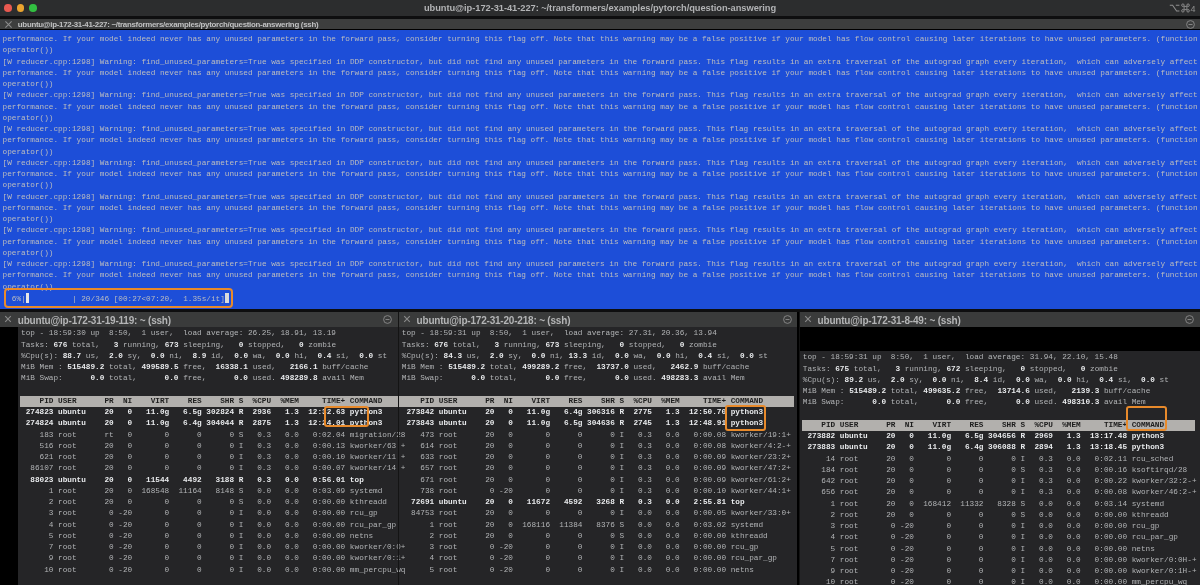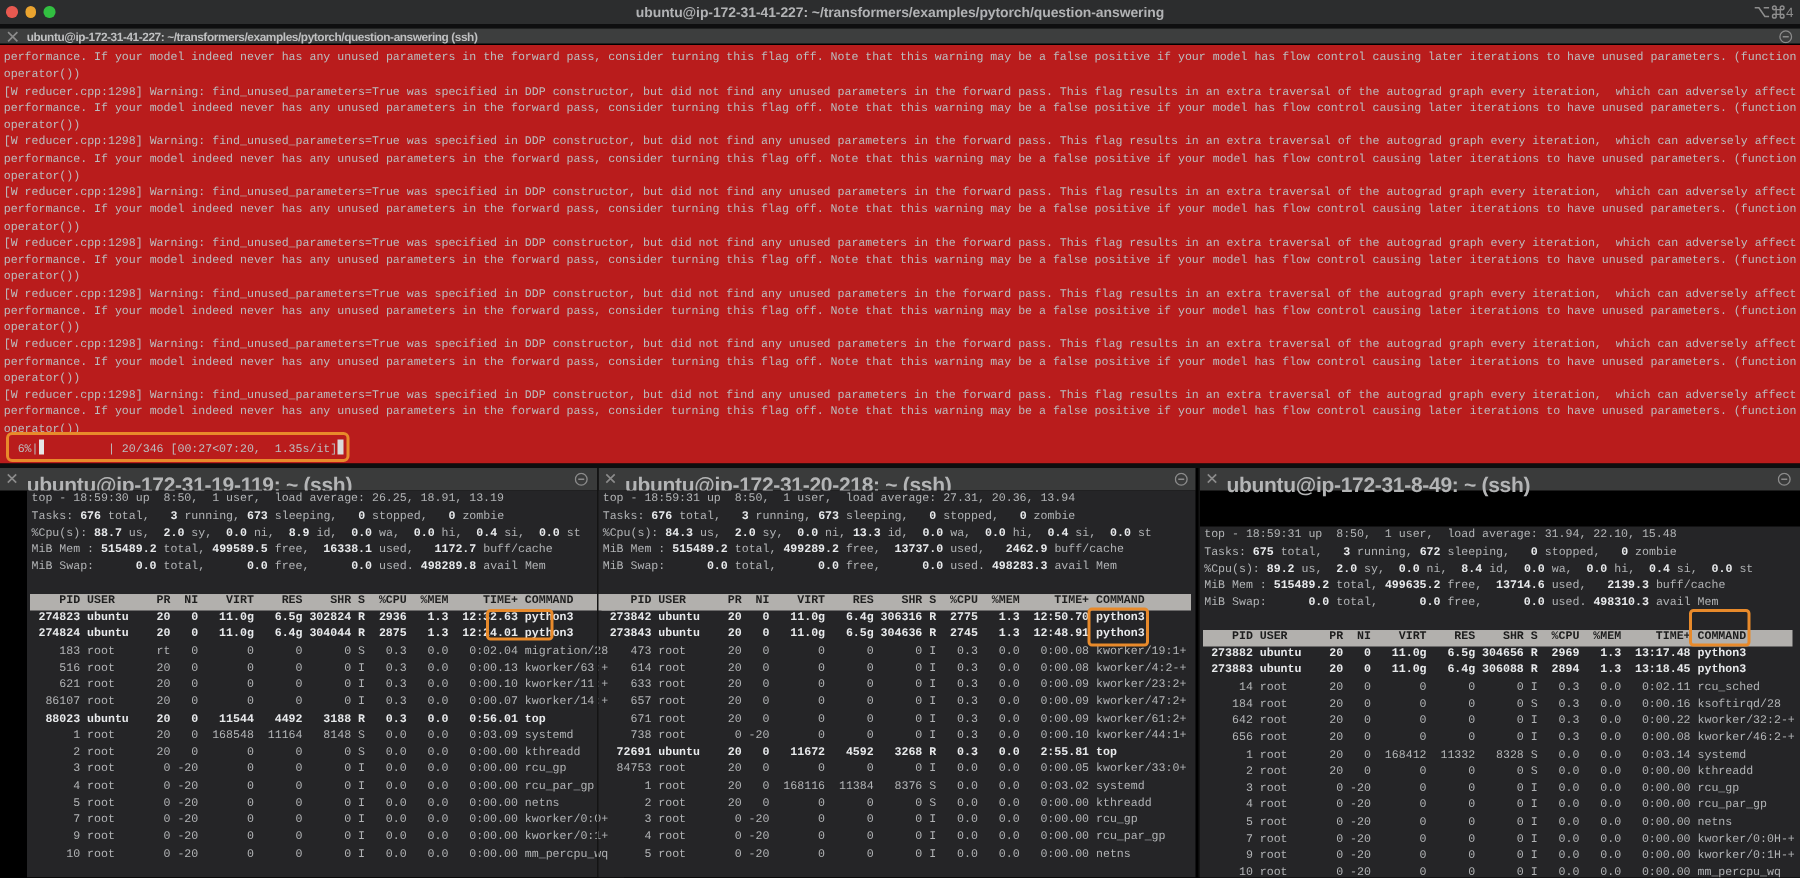--- a/index.html
+++ b/index.html
@@ -4,27 +4,27 @@
 body{width:1200px;height:585px;position:relative;overflow:hidden;font-family:"Liberation Sans",sans-serif;}
 .mono{font-family:"Liberation Mono",monospace;font-size:7.735px;line-height:11.25px;letter-spacing:0;}
 pre{margin:0;white-space:pre;}
 .winbar{position:absolute;left:0;top:0;width:1200px;height:16px;background:#2c2d2e;}
 .tl{position:absolute;border-radius:50%;width:7.6px;height:7.6px;top:4.4px;}
 .wtitle{position:absolute;top:2.6px;width:1200px;text-align:center;font-size:9.3px;font-weight:bold;color:#b2b3b5;letter-spacing:-0.05px;}
 .wshort{position:absolute;top:3px;right:4px;}
 .gap1{position:absolute;left:0;top:16px;width:1200px;height:2.8px;background:#0e0e0f;}
 .tbar{position:absolute;left:0;top:18.8px;width:1200px;height:10.7px;background:#3d3e3e;}
 .tbar .tt{position:absolute;left:17.8px;top:1.2px;font-size:7.9px;font-weight:bold;color:#c0c1c2;letter-spacing:-0.28px;}
-.toppane{position:absolute;left:0;top:29.5px;width:1200px;height:279.5px;background:#b91c1c;}
+.toppane{position:absolute;left:0;top:29.5px;width:1200px;height:279.5px;background:#1d4ed8;}
 .toppane pre{position:absolute;left:2.5px;top:4.5px;color:#bcbdbf;}
 .pf{display:inline-block;width:4.62px;height:10.6px;vertical-align:-2.4px;background:linear-gradient(to right,#e6e6e6 80%,rgba(0,0,0,0) 80%);}
 .cu{display:inline-block;width:4.1px;height:10.6px;vertical-align:-2.4px;background:#dadbdb;}
 .gap2{position:absolute;left:0;top:309px;width:1200px;height:2.5px;background:#0e0e0f;}
 .ptbar{position:absolute;top:311.5px;height:15px;background:#3a3b3b;}
-.ptbar .tt{position:absolute;left:17.8px;top:3.4px;font-size:14px;font-weight:bold;color:#b4b5b6;letter-spacing:-0.2px;}
+.ptbar .tt{position:absolute;left:17.8px;top:3.4px;font-size:10px;font-weight:bold;color:#b4b5b6;letter-spacing:-0.2px;}
 .pcontent{position:absolute;top:326.5px;height:258.5px;background:#252527;}
 .pcontent pre{position:absolute;left:3px;top:1.8px;z-index:2;color:#b2b4b6;}
 .pcontent b, .toppane b{color:#e8eaec;font-weight:bold;}
 .hd{color:#1d1d1d;font-weight:bold;}
 .hband{position:absolute;top:69.3px;height:11.25px;left:2px;background:#b2b0ad;z-index:1;}
 .sep{position:absolute;top:311.5px;width:1.3px;height:273.5px;background:#141414;z-index:5;}
 .obox{position:absolute;border:2.4px solid #e88a2b;z-index:9;}
 .xi{position:absolute;left:4px;}
 .xi svg,.mi svg{display:block;}
 .mi{position:absolute;}
@@ -104,21 +104,21 @@
         <circle cx="4.5" cy="4.5" r="3.9" fill="none" stroke="#8b8b8b" stroke-width="0.9"></circle>
         <path d="M2.5 4.5 H6.5" stroke="#8b8b8b" stroke-width="0.9"></path>
       </svg>
     </span>
 </div>
 <div class="pcontent" style="left:18px;width:397.5px;">
     <div class="hband" style="width:389.5px;"></div>
     <pre class="mono">top - 18:59:30 up  8:50,  1 user,  load average: 26.25, 18.91, 13.19
 Tasks: <b>676</b> total,   <b>3</b> running, <b>673</b> sleeping,   <b>0</b> stopped,   <b>0</b> zombie
 %Cpu(s): <b>88.7</b> us,  <b>2.0</b> sy,  <b>0.0</b> ni,  <b>8.9</b> id,  <b>0.0</b> wa,  <b>0.0</b> hi,  <b>0.4</b> si,  <b>0.0</b> st
-MiB Mem : <b>515489.2</b> total, <b>499589.5</b> free,  <b>16338.1</b> used,   <b>1172.7</b> buff/cache
+MiB Mem : <b>515489.2</b> total, <b>499589.5</b> free,  <b>16338.1</b> used,   <b>2166.1</b> buff/cache
 MiB Swap:      <b>0.0</b> total,      <b>0.0</b> free,      <b>0.0</b> used. <b>498289.8</b> avail Mem
 
 <span class="hd">    PID USER      PR  NI    VIRT    RES    SHR S  %CPU  %MEM     TIME+ COMMAND      </span>
 <b> 274823 ubuntu    20   0   11.0g   6.5g 302824 R  2936   1.3  12:32.63 python3</b>
 <b> 274824 ubuntu    20   0   11.0g   6.4g 304044 R  2875   1.3  12:24.01 python3</b>
     183 root      rt   0       0      0      0 S   0.3   0.0   0:02.04 migration/28
     516 root      20   0       0      0      0 I   0.3   0.0   0:00.13 kworker/63:+
     621 root      20   0       0      0      0 I   0.3   0.0   0:00.10 kworker/11:+
   86107 root      20   0       0      0      0 I   0.3   0.0   0:00.07 kworker/14:+
 <b>  88023 ubuntu    20   0   11544   4492   3188 R   0.3   0.0   0:56.01 top</b>

